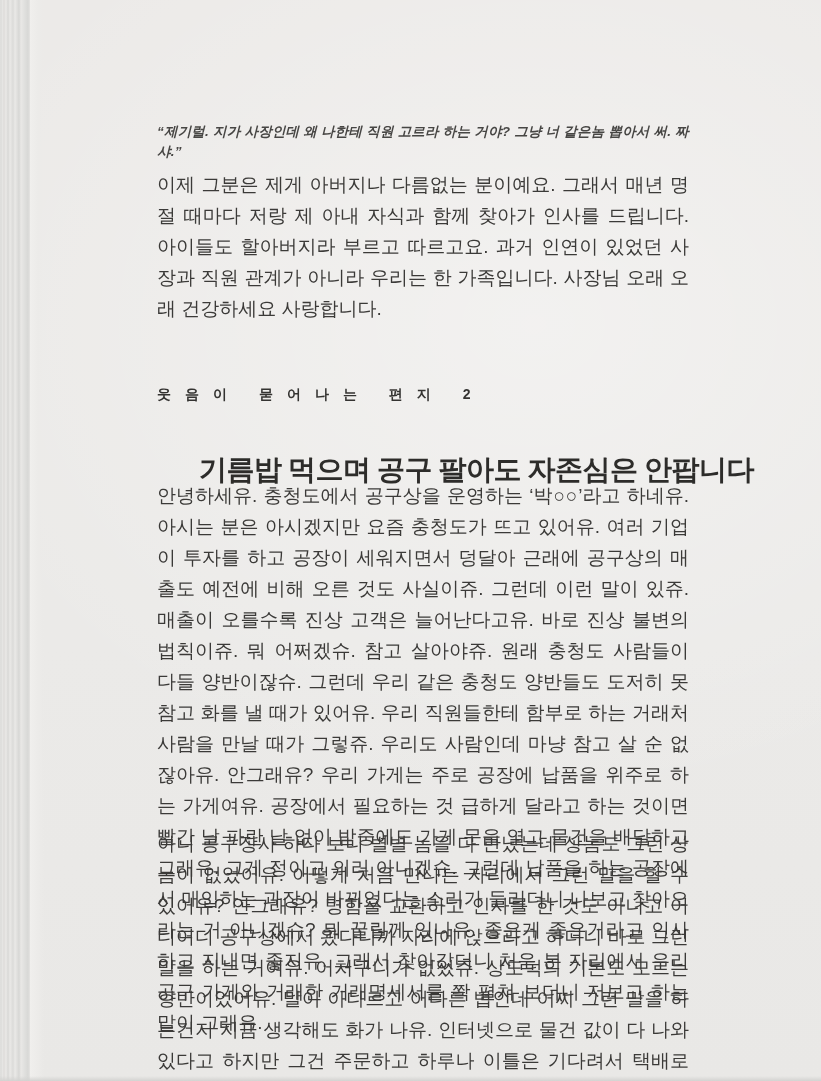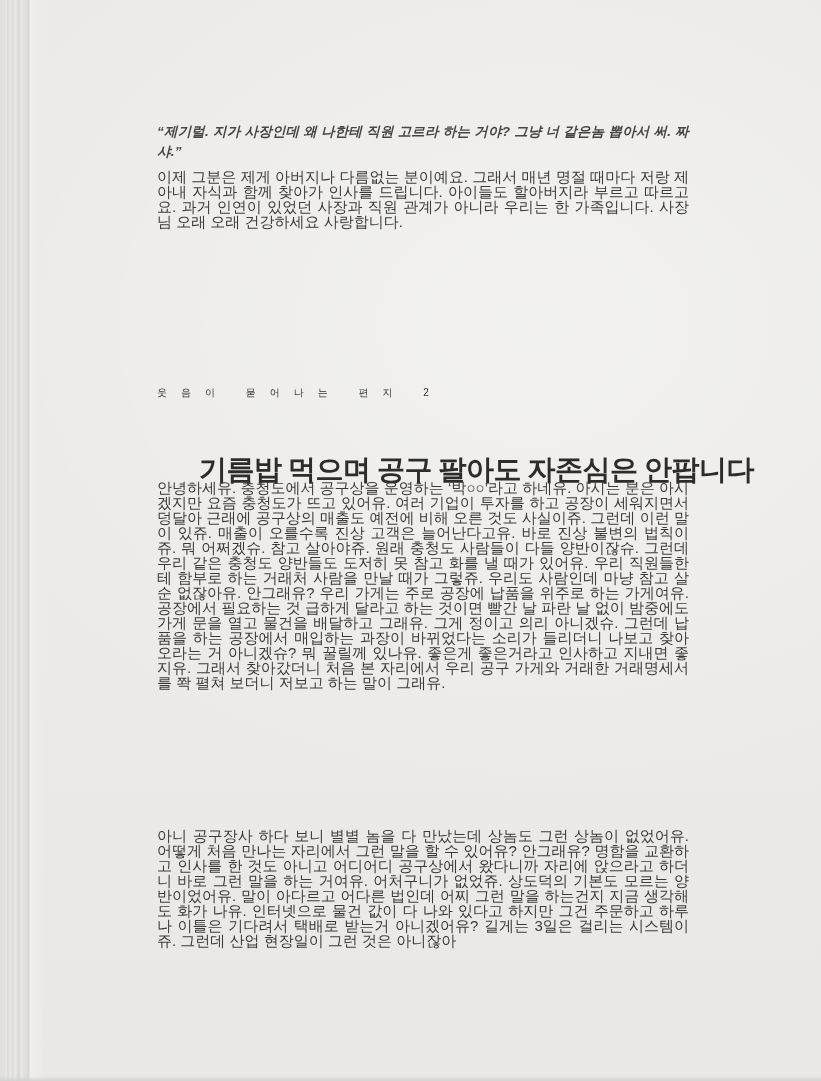--- a/index.html
+++ b/index.html
@@ -51,32 +51,32 @@
     font-size: 13.5px;
     line-height: 20px;
     letter-spacing: 0.2px;
     color: #474644;
     text-align: justify;
   }
   .quote-top    { top: 122px; }
   .quote-middle { top: 796px; }
 
   .body-text {
-    font-size: 15px;
-    line-height: 15px;
+    font-size: 19px;
+    line-height: 31px;
     color: #3b3a38;
     text-align: justify;
     word-break: break-all;
   }
   .paragraph-top { top: 169px; }
 
   .section-label {
     top: 386px;
-    font-size: 10px;
-    font-weight: normal;
+    font-size: 14px;
+    font-weight: bold;
     letter-spacing: 14px;
     color: #343331;
     white-space: nowrap;
   }
 
   .page-title {
     top: 451px;
     left: 155px;
     width: 560px;
     font-family: "Liberation Serif", "DejaVu Serif", serif;

